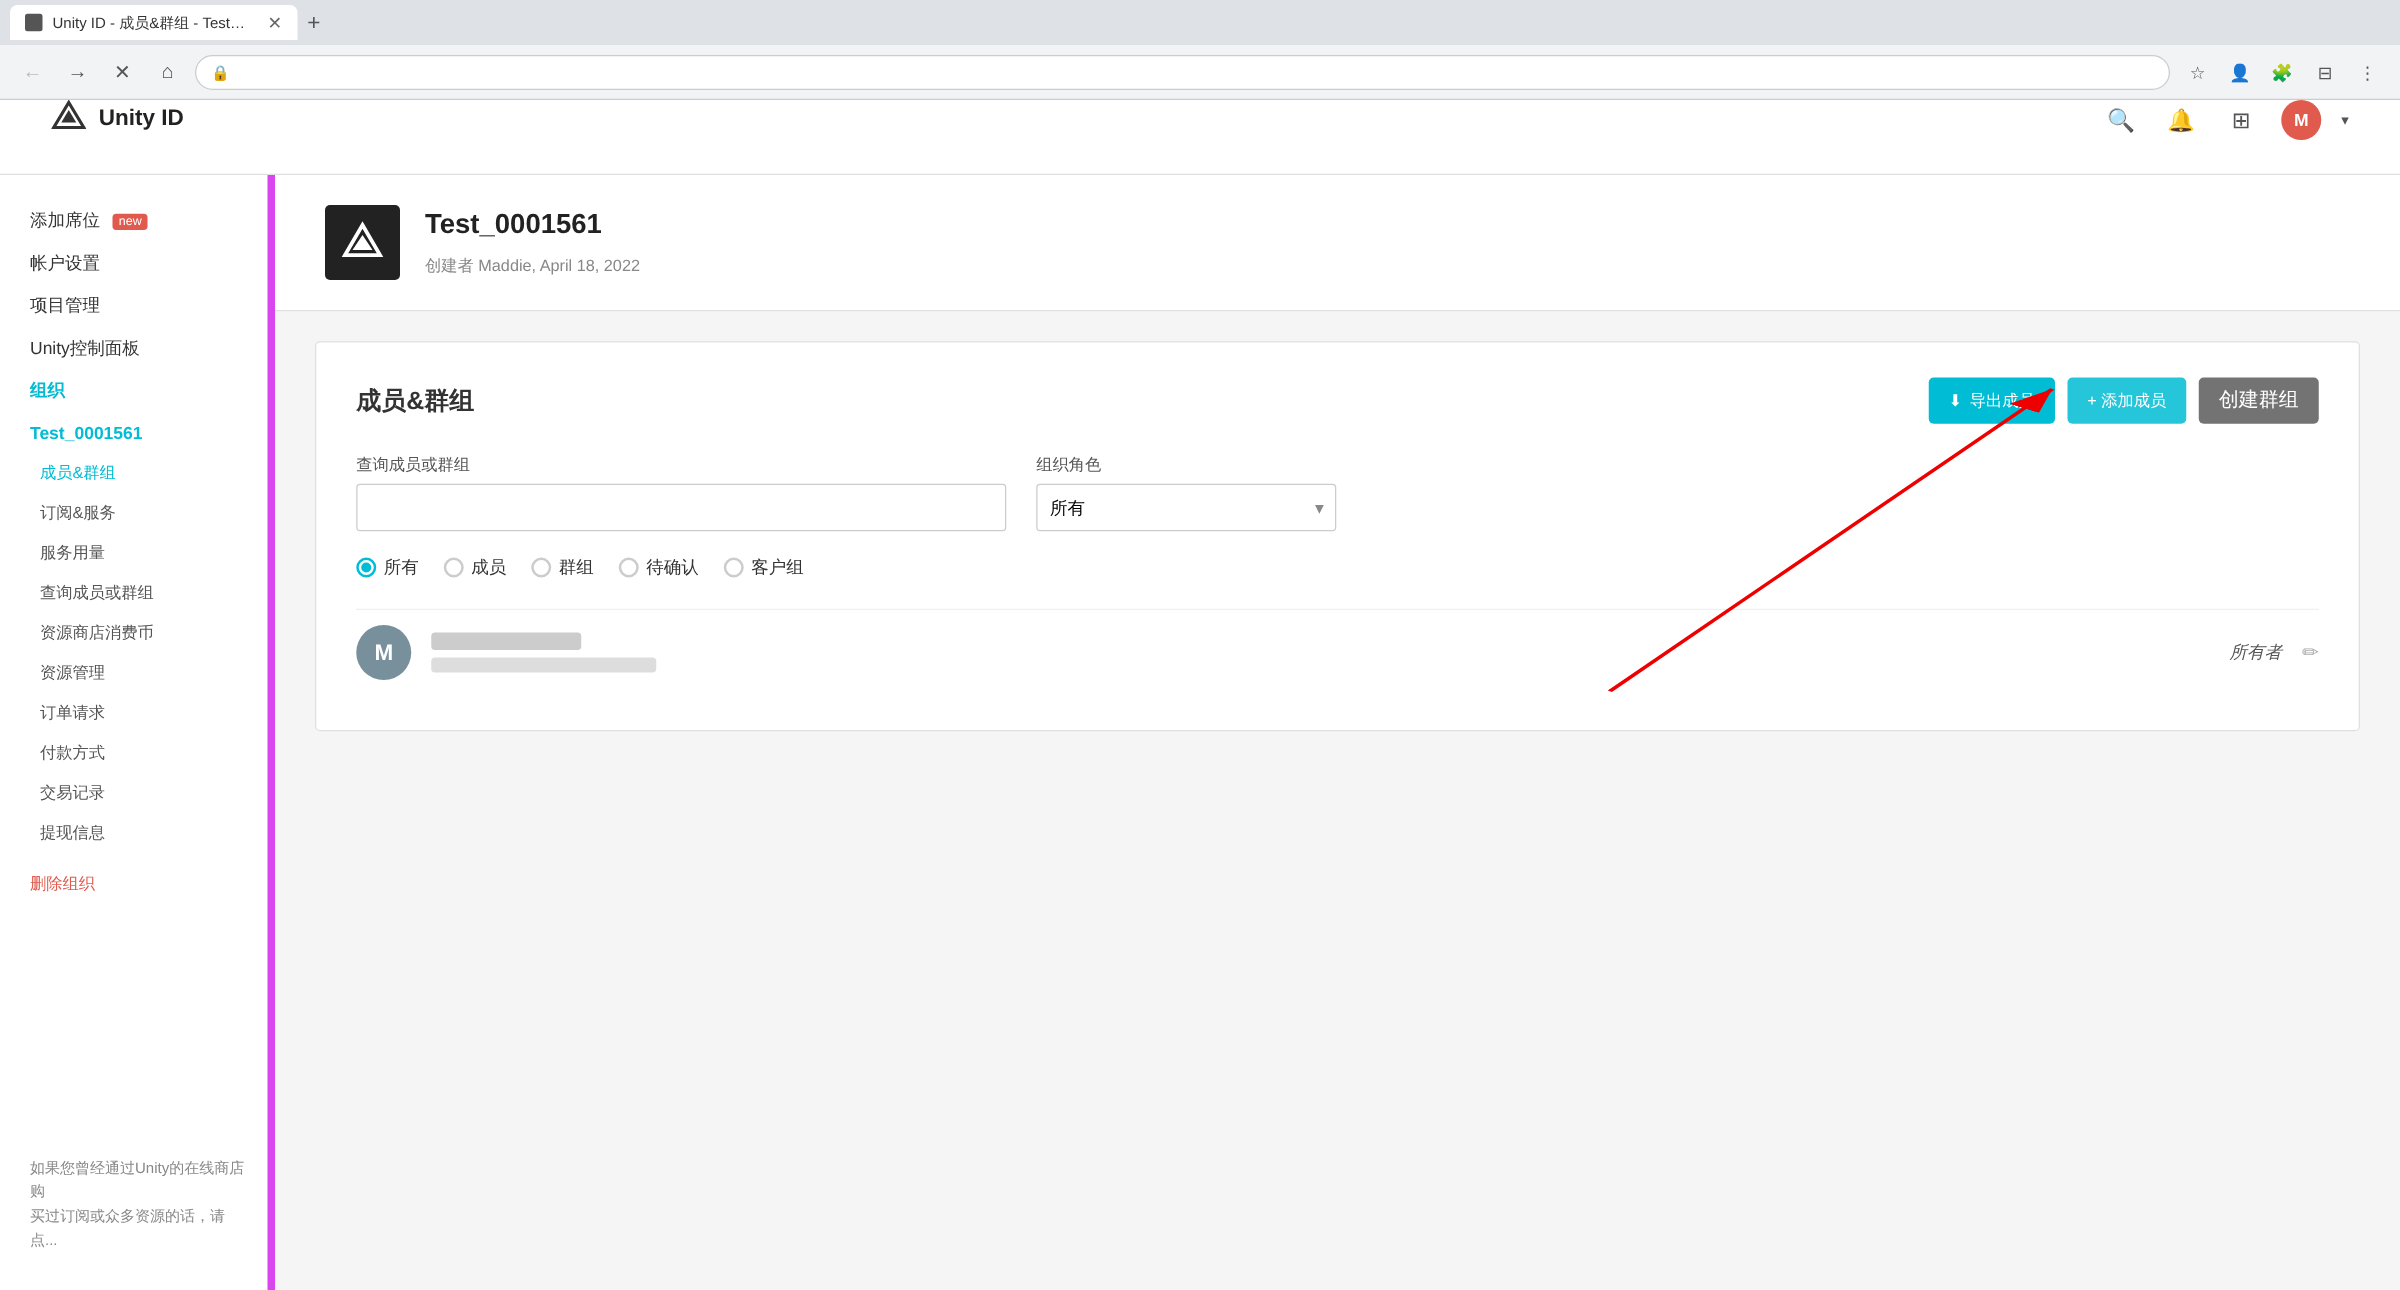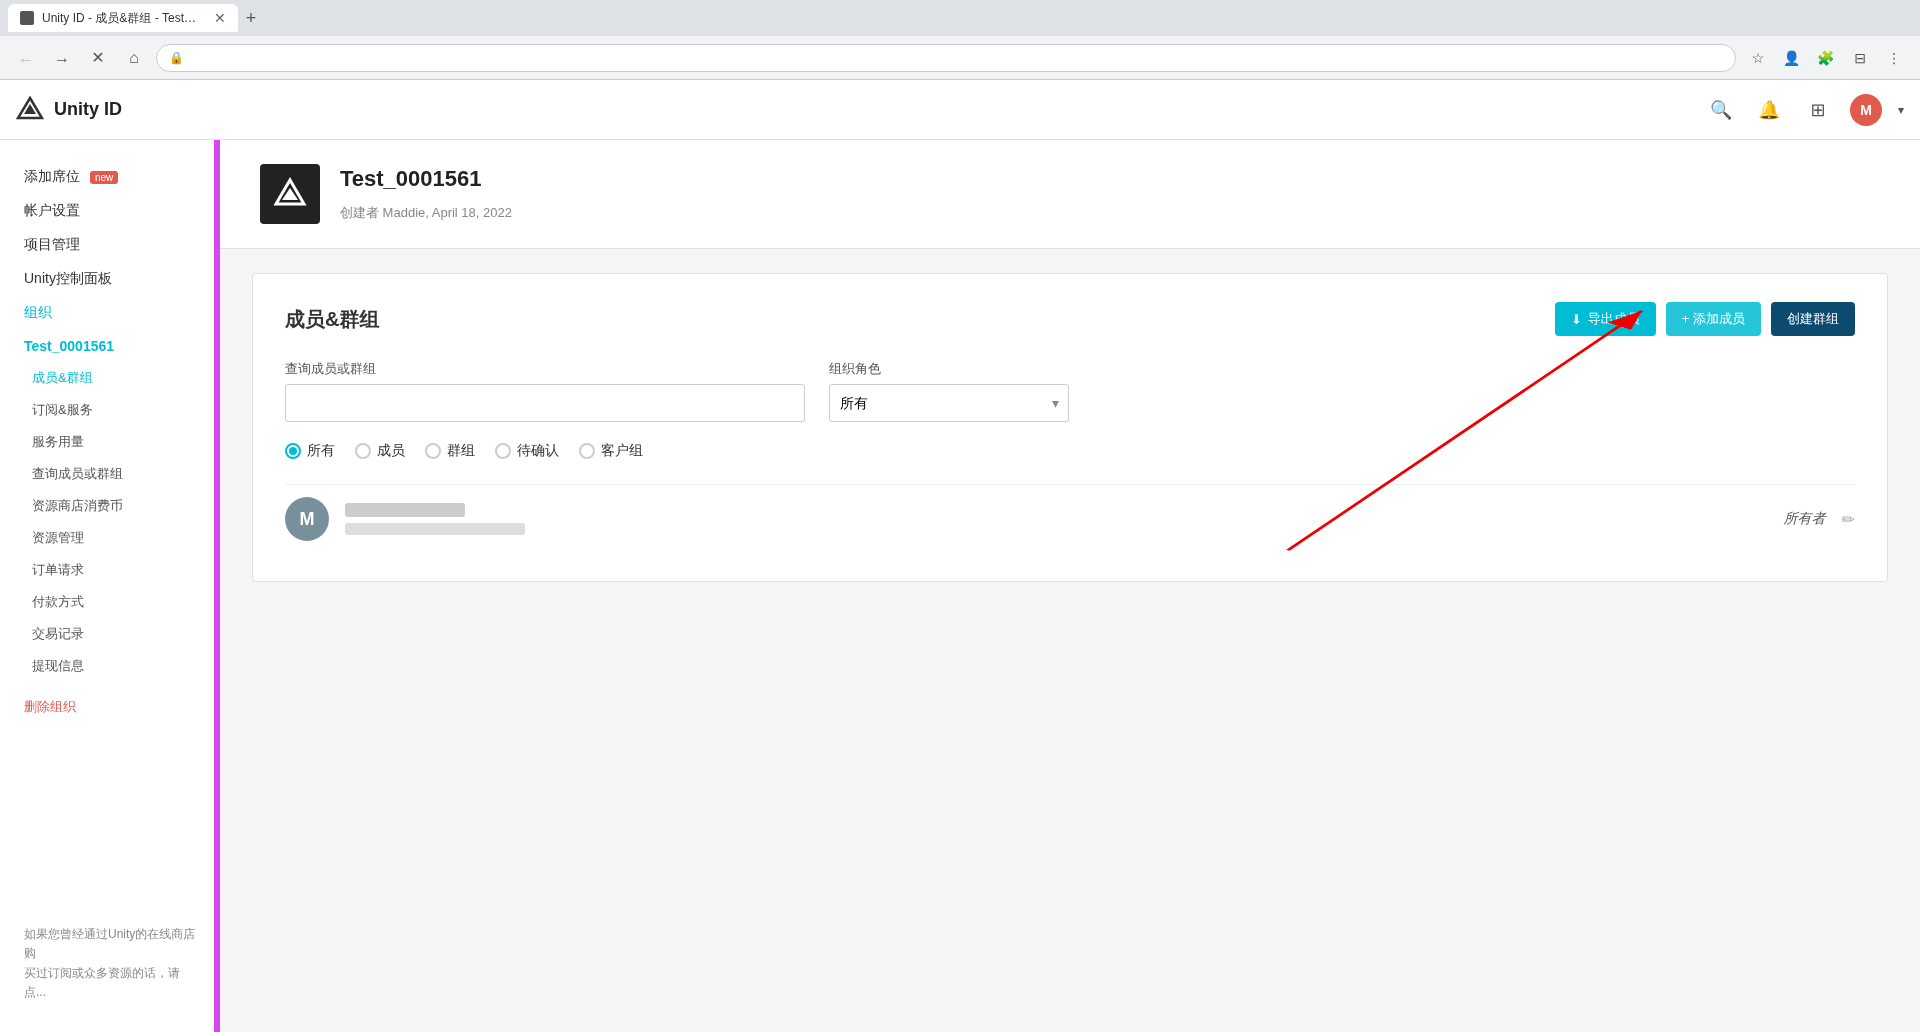--- a/index.html
+++ b/index.html
@@ -20,59 +20,59 @@
     .browser-address-bar { flex: 1; height: 28px; border: 1px solid #ccc; border-radius: 14px; padding: 0 12px; font-size: 13px; background: #fff; display: flex; align-items: center; gap: 6px; }
     .browser-address-lock { color: #555; font-size: 12px; }
     .browser-address-text { font-size: 13px; color: #444; flex: 1; }
     .browser-actions { display: flex; gap: 6px; }
     .browser-action-btn { width: 28px; height: 28px; border-radius: 50%; background: transparent; border: none; cursor: pointer; display: flex; align-items: center; justify-content: center; color: #555; font-size: 14px; }
 
     
     .app { display: flex; flex-direction: column; min-height: calc(1032px - 80px); background: #f5f5f5; }
 
     
-    .header { background: #fff; height: 60px; display: flex; align-items: center; justify-content: space-between; padding: 0 16px; border-bottom: 1px solid #e0e0e0; }
+    .header { background: #fff; height: 60px; display: flex; align-items: flex-start; justify-content: space-between; padding: 0 41px; border-bottom: 1px solid #e0e0e0; }
     .header-logo { display: flex; align-items: center; gap: 10px; }
     .logo-icon { width: 28px; height: 28px; }
     .header-title { font-size: 18px; font-weight: 600; color: #222; }
     .header-right { display: flex; align-items: center; gap: 16px; }
     .header-icon-btn { width: 32px; height: 32px; border-radius: 50%; background: transparent; border: none; cursor: pointer; display: flex; align-items: center; justify-content: center; color: #555; font-size: 18px; }
     .header-avatar { width: 32px; height: 32px; border-radius: 50%; background: #e05a4e; color: #fff; display: flex; align-items: center; justify-content: center; font-size: 14px; font-weight: 600; cursor: pointer; }
     .header-dropdown-icon { color: #555; font-size: 12px; cursor: pointer; }
 
     
     .main { display: flex; flex: 1; }
 
     
     .sidebar { width: 220px; background: #fff; border-right: 6px solid #d946ef; padding: 20px 0; flex-shrink: 0; }
     .sidebar-item { padding: 8px 24px; cursor: pointer; font-size: 14px; color: #333; display: flex; align-items: center; gap: 6px; }
     .sidebar-item .new-badge { background: #e05a4e; color: #fff; font-size: 10px; padding: 1px 5px; border-radius: 3px; margin-left: 4px; }
     .sidebar-section-title { padding: 8px 24px; font-size: 14px; color: #00bcd4; font-weight: 600; cursor: pointer; }
-    .sidebar-org-title { padding: 8px 24px; font-size: 14px; color: #00bcd4; font-weight: 400; }
+    .sidebar-org-title { padding: 8px 24px; font-size: 14px; color: #00bcd4; font-weight: 700; }
     .sidebar-sub-item { padding: 7px 32px; cursor: pointer; font-size: 13px; color: #555; }
     .sidebar-sub-item.active { color: #00bcd4; }
     .sidebar-delete { padding: 8px 24px; color: #e05a4e; cursor: pointer; font-size: 13px; margin-top: 8px; }
 
     
     .content { flex: 1; padding: 0; }
     
     
     .org-header-card { background: #fff; margin: 0; padding: 24px 40px; border-bottom: 1px solid #e0e0e0; display: flex; align-items: center; gap: 20px; }
     .org-avatar { width: 60px; height: 60px; background: #222; border-radius: 4px; display: flex; align-items: center; justify-content: center; }
     .org-info h2 { font-size: 22px; font-weight: 700; color: #222; }
     .org-info p { font-size: 13px; color: #888; margin-top: 12px; }
 
     
     .members-section { background: #fff; margin: 24px 32px; padding: 28px 32px; border-radius: 4px; border: 1px solid #e0e0e0; position: relative; }
     .members-header { display: flex; align-items: center; justify-content: space-between; margin-bottom: 24px; }
     .members-title { font-size: 20px; font-weight: 600; color: #333; }
     .members-actions { display: flex; gap: 10px; }
     .btn-export { background: #00bcd4; color: #fff; border: none; padding: 8px 16px; border-radius: 4px; cursor: pointer; font-size: 13px; display: flex; align-items: center; gap: 6px; }
     .btn-add { background: #26c6da; color: #fff; border: none; padding: 8px 16px; border-radius: 4px; cursor: pointer; font-size: 13px; display: flex; align-items: center; gap: 6px; }
-    .btn-create-group { background: #0c4a6e; color: #fff; border: none; padding: 8px 16px; border-radius: 4px; cursor: pointer; font-size: 13px; }
+    .btn-create-group { background: #737373; color: #fff; border: none; padding: 8px 16px; border-radius: 4px; cursor: pointer; font-size: 16px; }
 
     
     .filters-row { display: flex; gap: 24px; align-items: flex-start; margin-bottom: 20px; }
     .filter-group { display: flex; flex-direction: column; gap: 6px; }
     .filter-label { font-size: 13px; color: #555; }
     .filter-input { width: 520px; height: 38px; border: 1px solid #ccc; border-radius: 3px; padding: 0 10px; font-size: 14px; outline: none; }
     .filter-select-wrapper { position: relative; }
     .filter-select { width: 240px; height: 38px; border: 1px solid #ccc; border-radius: 3px; padding: 0 10px; font-size: 14px; appearance: none; background: #fff; cursor: pointer; outline: none; }
     .select-arrow { position: absolute; right: 10px; top: 50%; transform: translateY(-50%); pointer-events: none; color: #888; }
 

